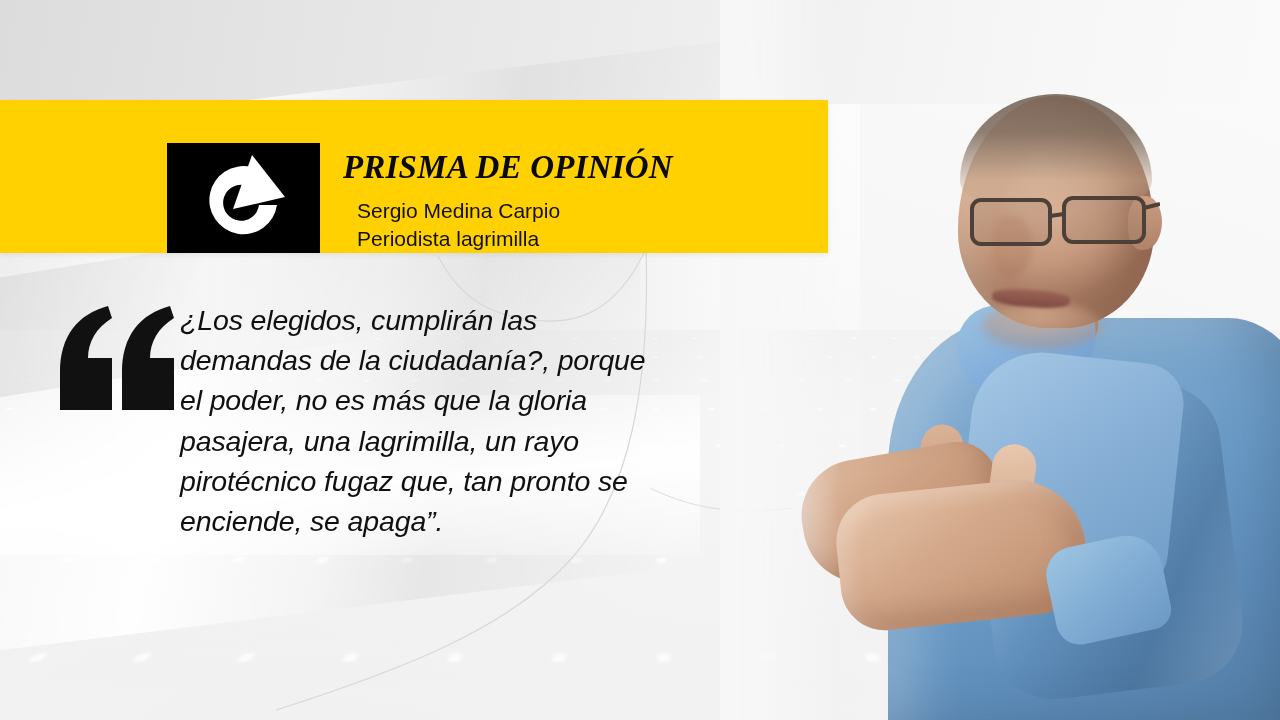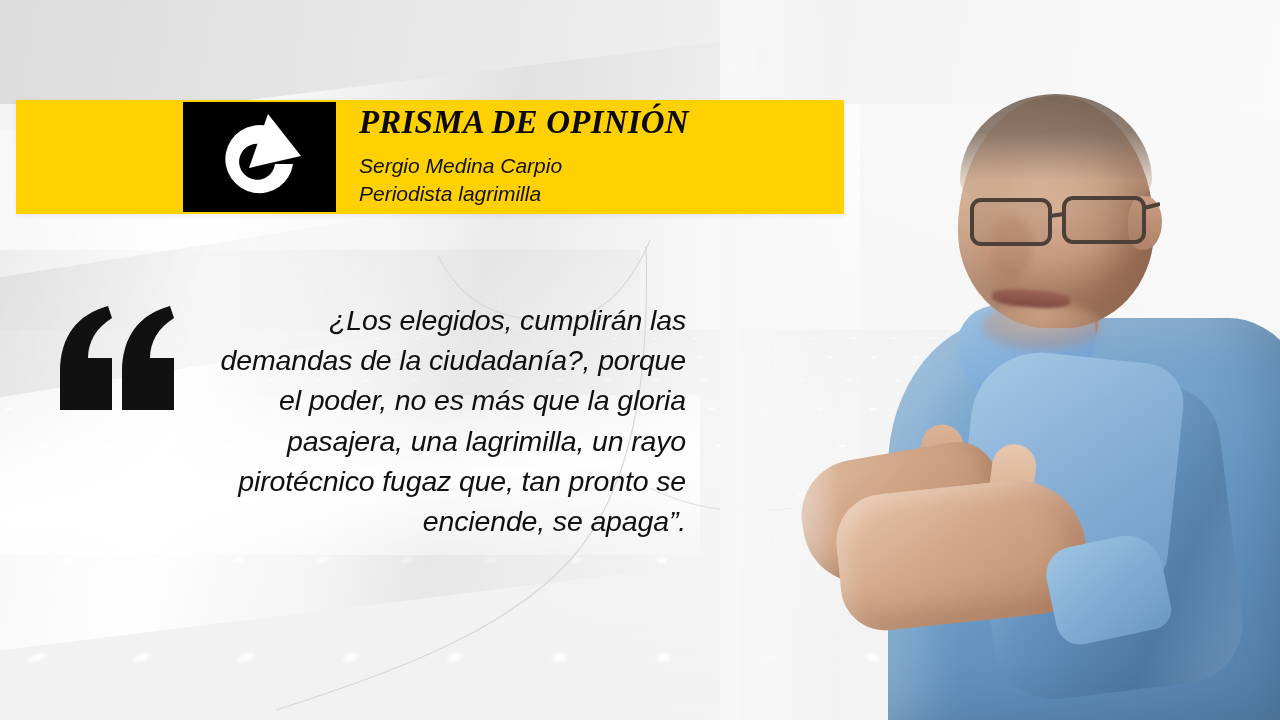--- a/index.html
+++ b/index.html
@@ -78,25 +78,25 @@
   }
   .bg-rightwash {
     position: absolute;
     right: 0; top: 0; width: 420px; height: 720px;
     background: linear-gradient(200deg, #fbfbfb 0%, #f6f6f6 55%, #f0f0f0 100%);
   }
 
   
   .banner {
     position: absolute;
-    left: 16px; top: 100px;
-    width: 828px; height: 114px;
+    left: 0; top: 100px;
+    width: 828px; height: 153px;
     background: #FFD100;
     display: flex;
-    align-items: center;
+    align-items: flex-end;
     box-shadow: 0 2px 5px rgba(0,0,0,0.07);
   }
   .banner-logo-pad { width: 167px; flex: 0 0 167px; }
   .banner-logo-box {
     width: 153px; flex: 0 0 153px;
     background: #000000;
     display: flex;
     align-items: center;
     justify-content: center;
   }
@@ -112,24 +112,24 @@
     font-weight: bold;
     font-style: italic;
     font-size: 33px;
     letter-spacing: 0.2px;
     color: #0a0a0a;
     line-height: 1;
     margin-bottom: 13px;
   }
   .banner-sub {
     font-family: "Liberation Sans", sans-serif;
-    font-style: italic;
     font-size: 21px;
     color: #111111;
     line-height: 1.34;
+    margin-left: 14px;
   }
 
   
   .quote-wrap {
     position: absolute;
     left: 56px; top: 300px;
     width: 680px;
     display: flex;
     align-items: flex-start;
   }
@@ -142,21 +142,20 @@
   .quote-text {
     font-family: "Liberation Sans", sans-serif;
     font-style: italic;
     font-size: 28.5px;
     line-height: 1.41;
     color: #101010;
     letter-spacing: -0.15px;
     white-space: pre-line;
     margin-left: 2px;
     width: 506px;
-    text-align: right;
   }
 
   
   .portrait {
     position: absolute;
     right: 0; bottom: 0;
     width: 560px; height: 720px;
     overflow: hidden;
   }
   .p-shirt {

